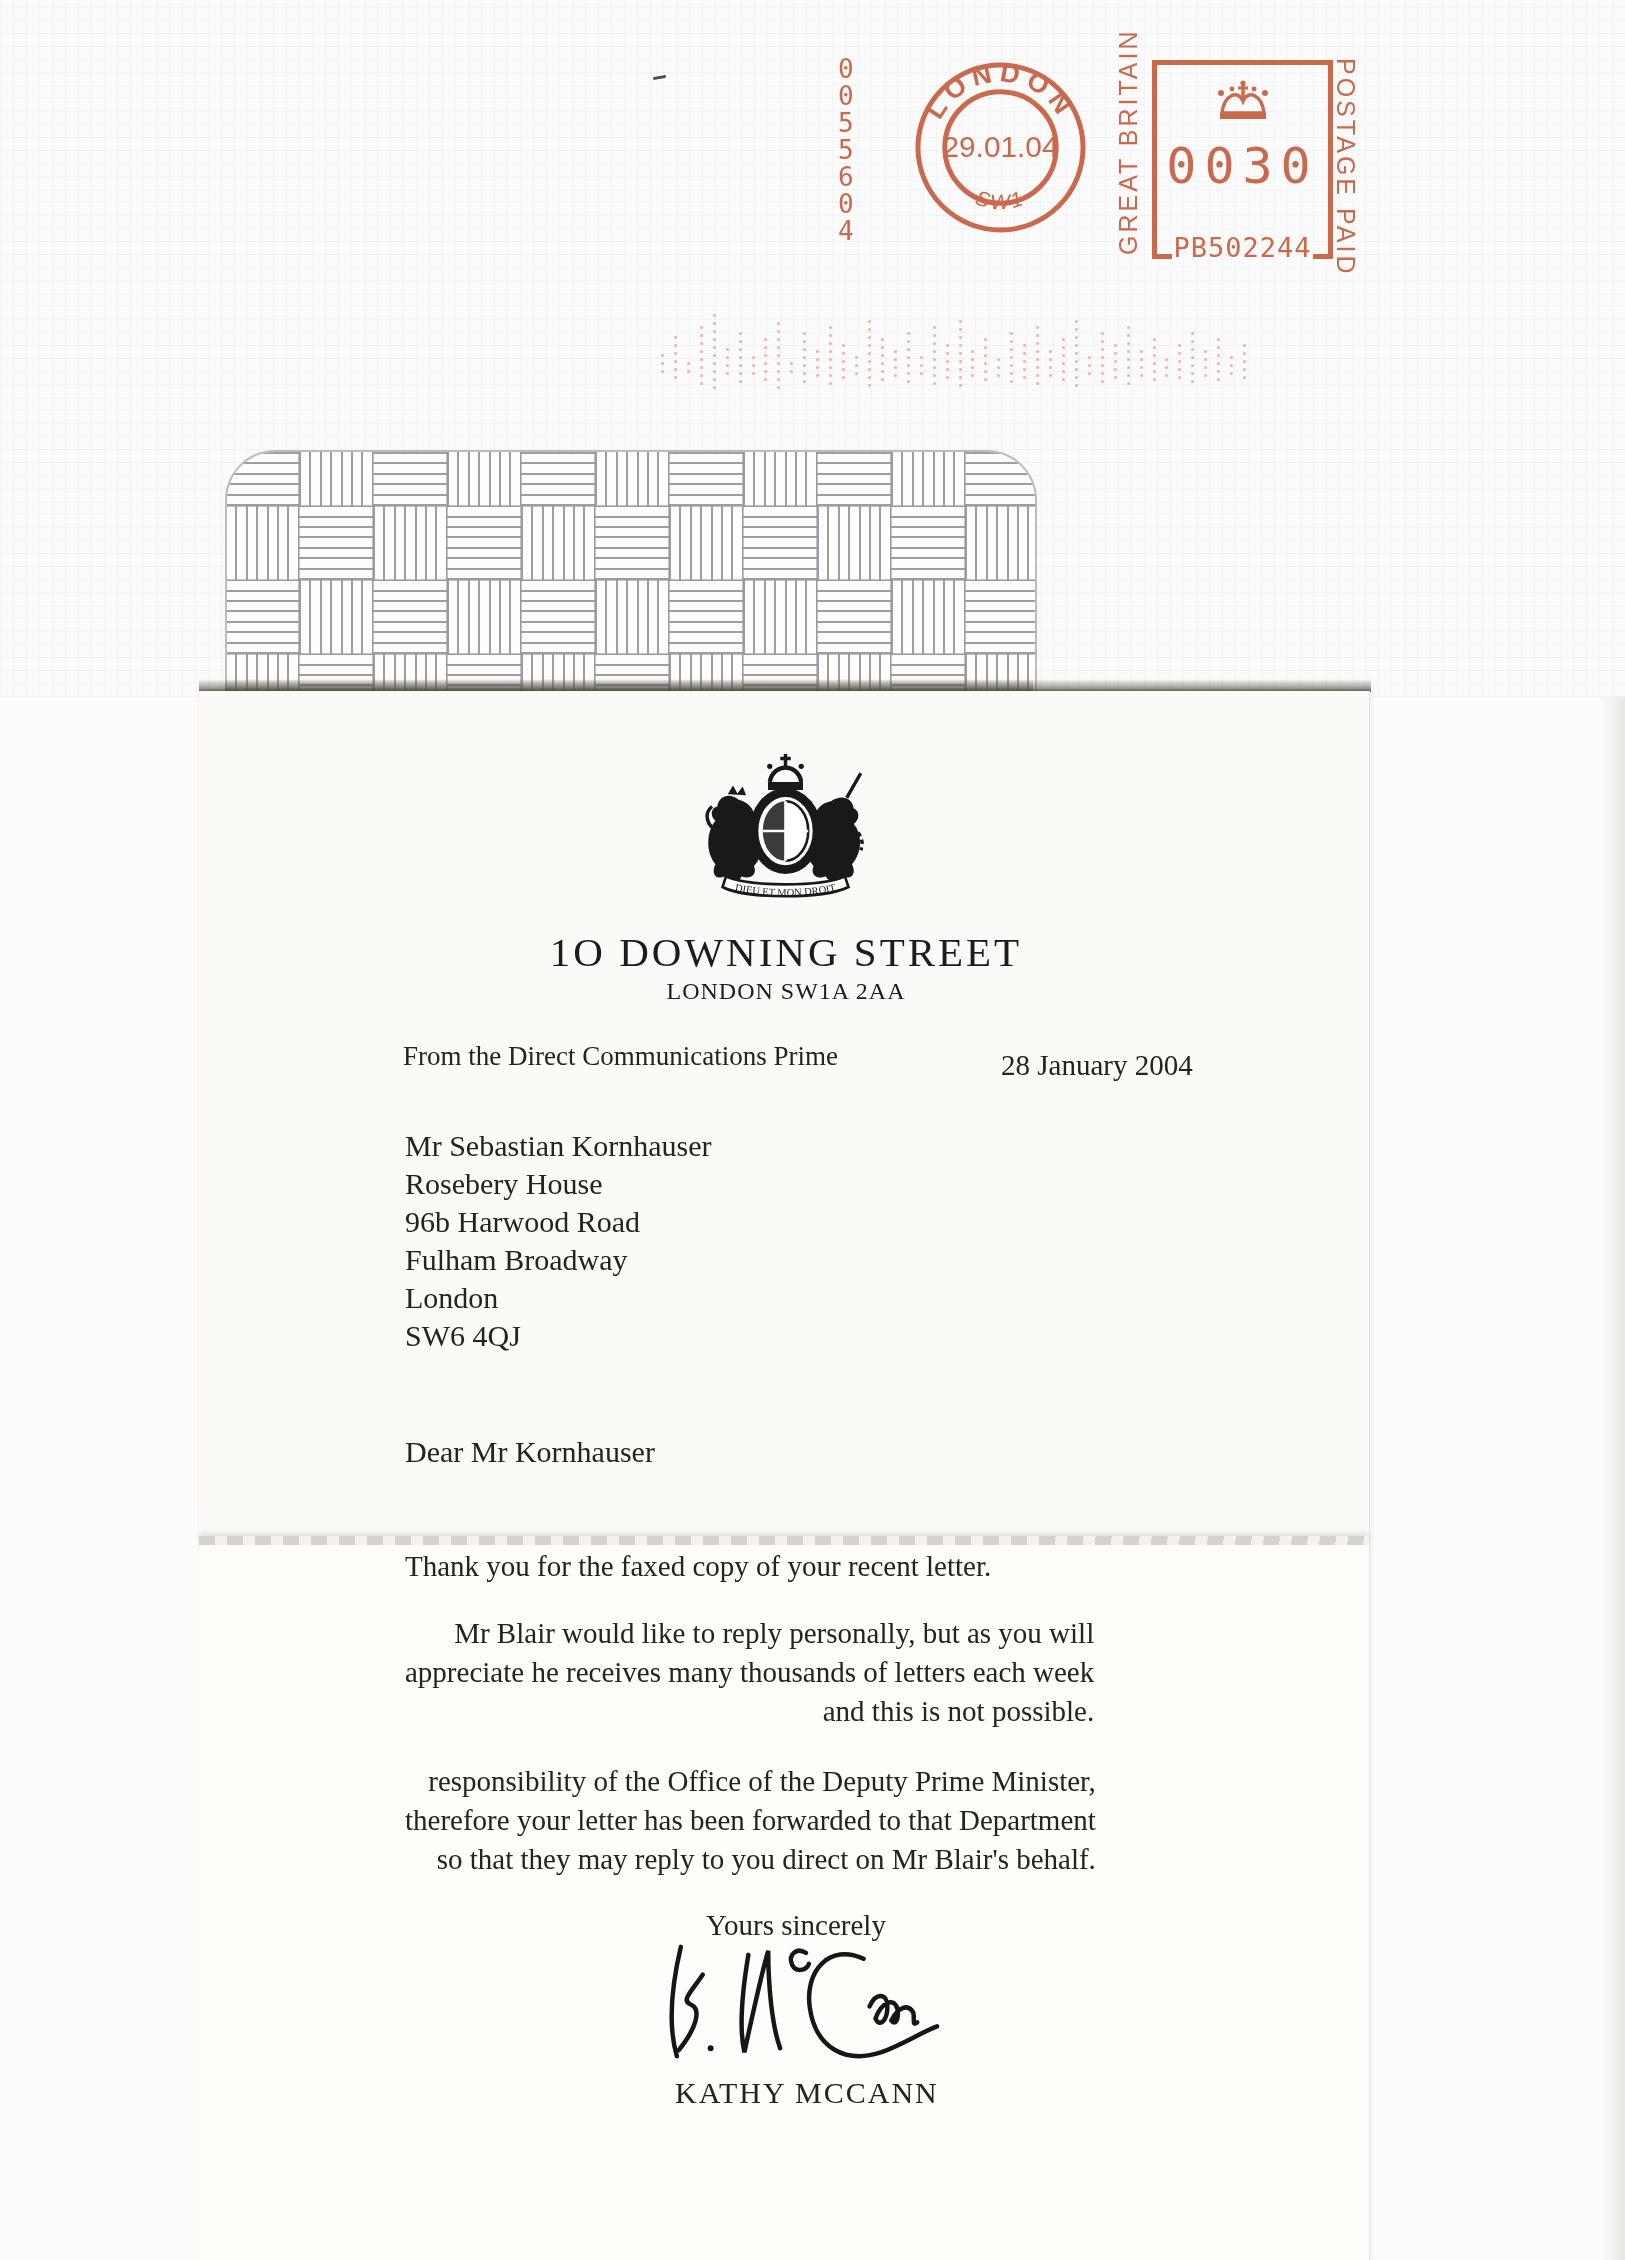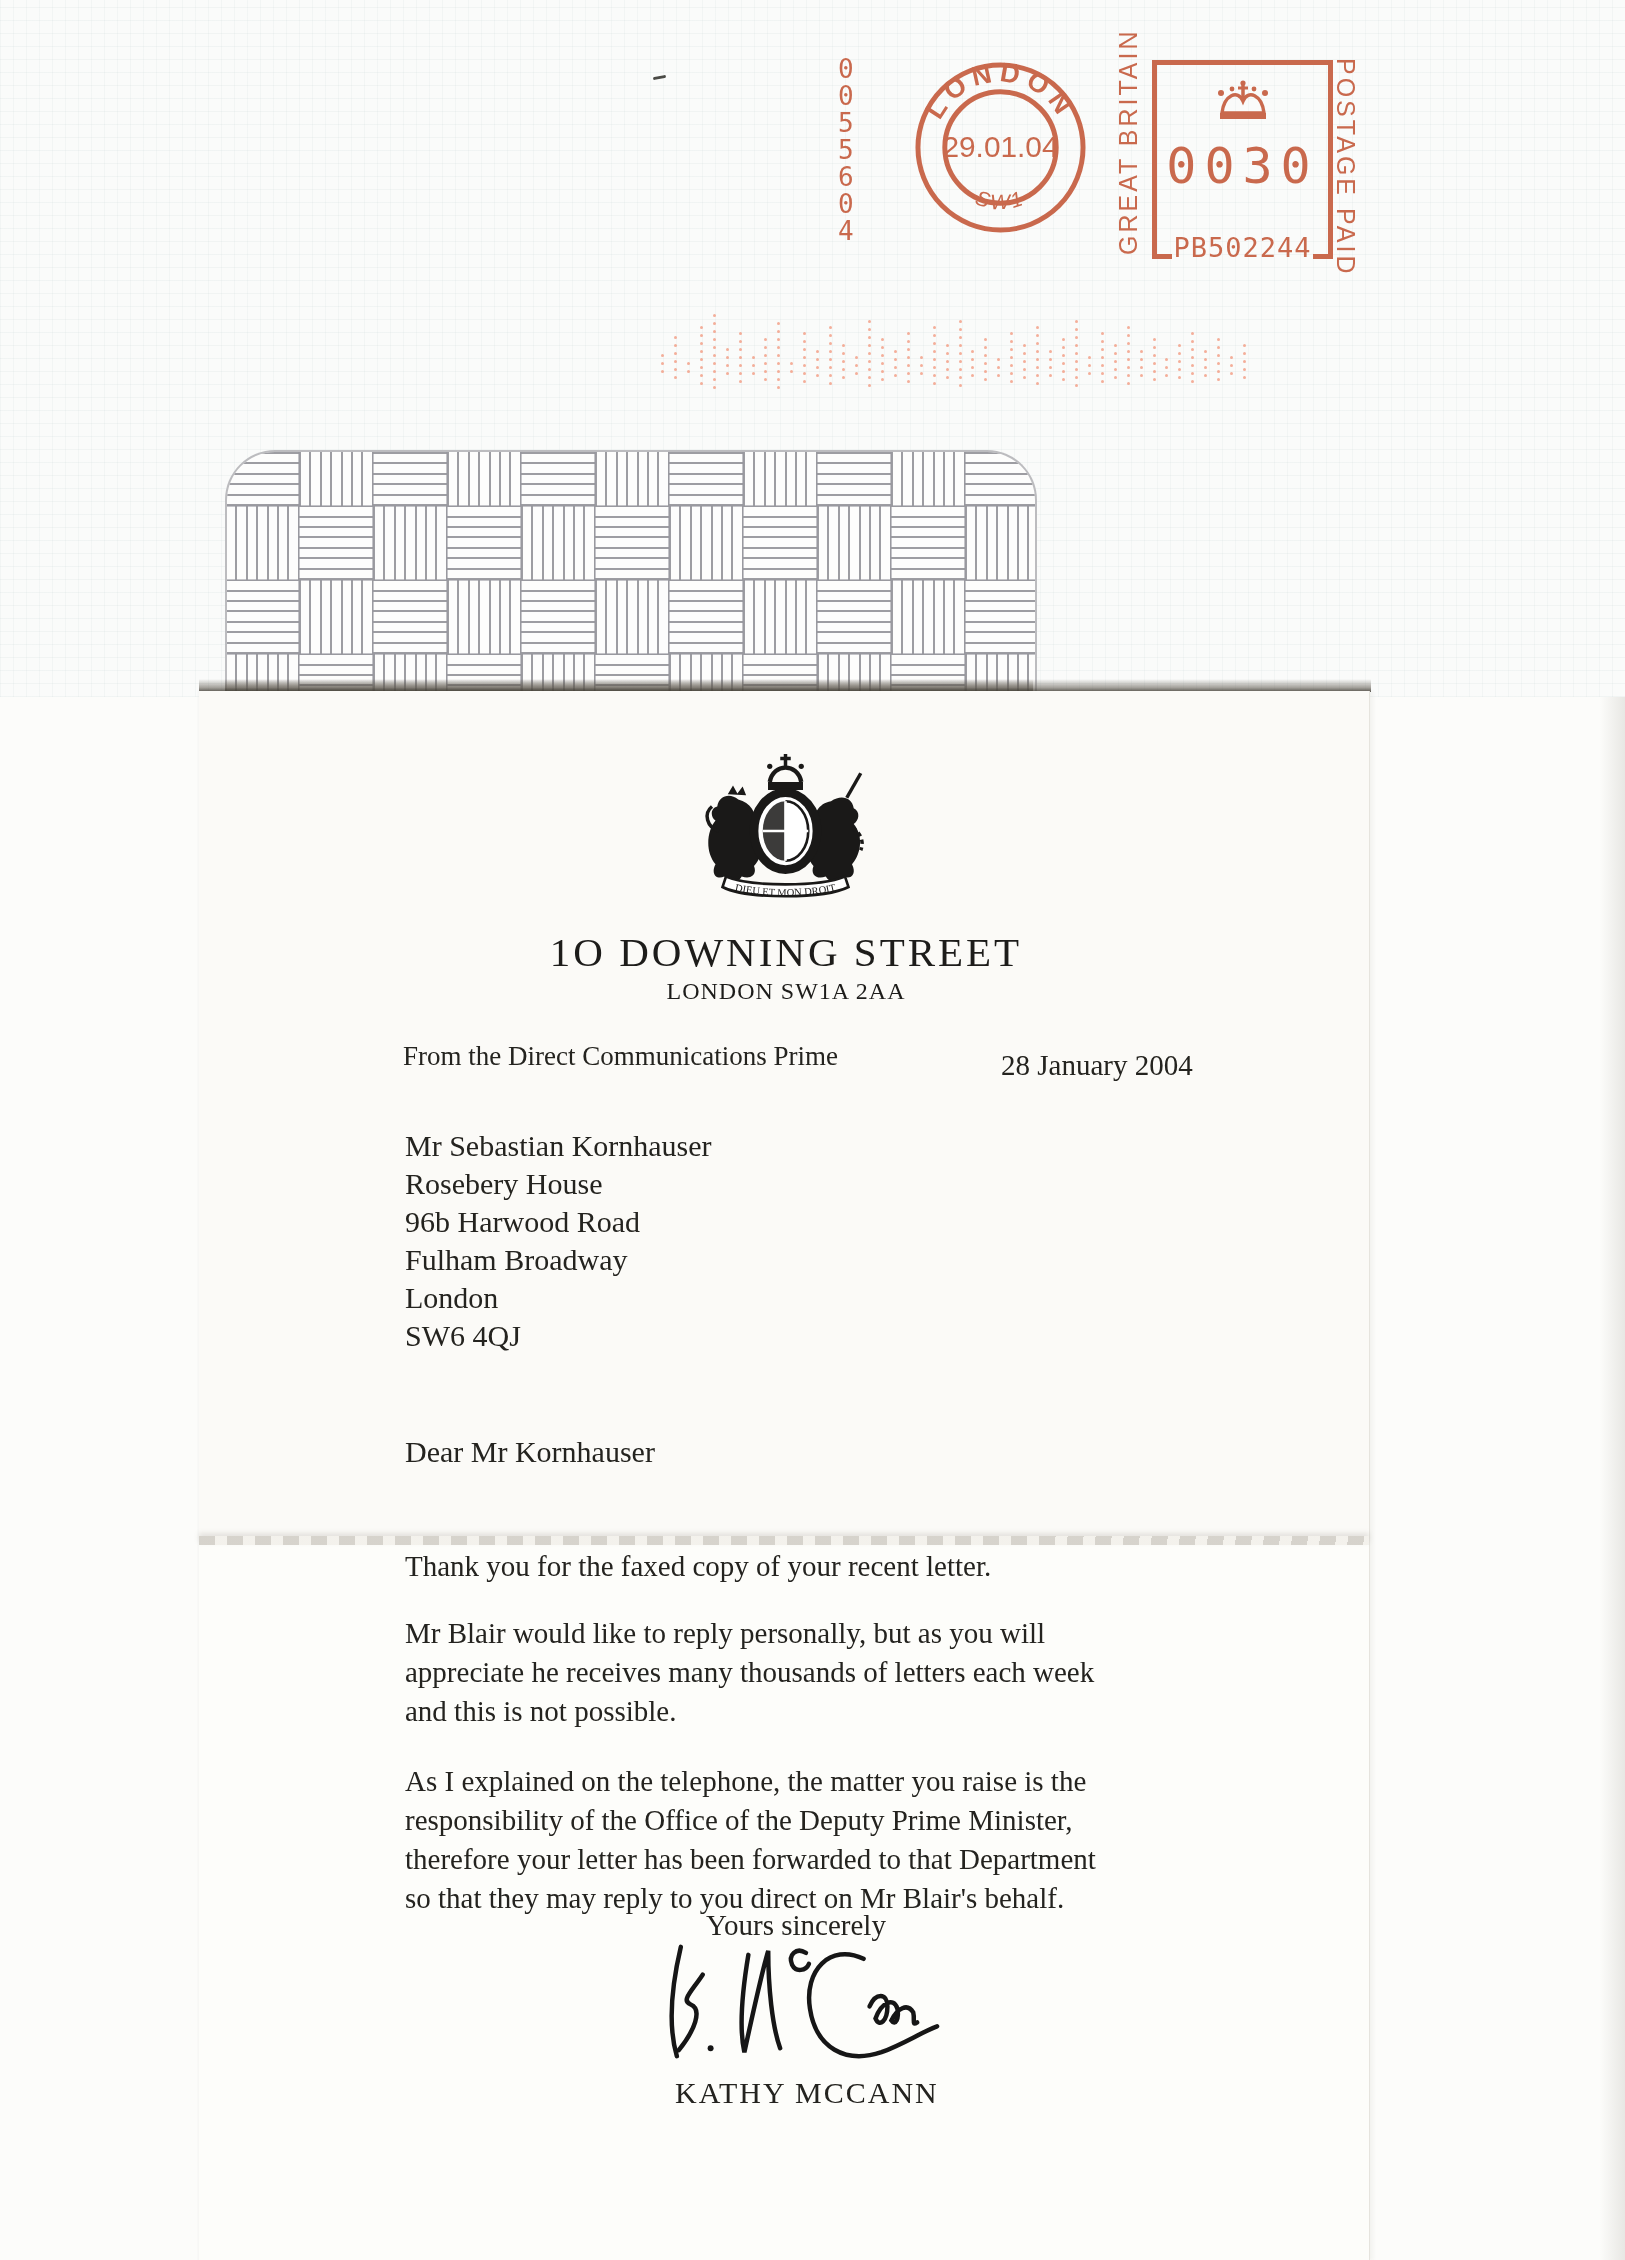--- a/index.html
+++ b/index.html
@@ -101,21 +101,21 @@
     font-size:41px;letter-spacing:3px;color:#1d1c1a;
   }
   .letterhead-2{
     position:absolute;left:189px;top:287px;width:796px;text-align:center;
     font-size:24px;letter-spacing:1px;color:#1d1c1a;
   }
   .from-line{position:absolute;left:204px;top:350px;font-size:27px;}
   .date-line{position:absolute;left:802px;top:358px;font-size:29px;}
   .recipient{position:absolute;left:206px;top:436px;font-size:30px;line-height:38px;}
   .salutation{position:absolute;left:206px;top:744px;font-size:30px;}
-  .para{position:absolute;left:206px;font-size:29px;line-height:39px;}
+  .para{position:absolute;left:206px;font-size:29px;line-height:39px;text-align:right;}
   .para.p1{top:856px;}
   .para.p2{top:923px;}
   .para.p3{top:1071px;}
   .closing{position:absolute;left:507px;top:1218px;font-size:29px;}
   .signature{position:absolute;left:448px;top:1240px;width:308px;height:149px;}
   .signatory{position:absolute;left:476px;top:1385px;font-size:30px;letter-spacing:2px;}
 </style>
 </head>
 <body>
 
@@ -629,21 +629,20 @@
 
   <div class="para p1">
       <div>Thank you for the faxed copy of your recent letter.</div>
     </div>
   <div class="para p2">
       <div>Mr Blair would like to reply personally, but as you will</div>
       <div>appreciate he receives many thousands of letters each week</div>
       <div>and this is not possible.</div>
     </div>
   <div class="para p3">
-      <div>As I explained on the telephone, the matter you raise is the</div>
       <div>responsibility of the Office of the Deputy Prime Minister,</div>
       <div>therefore your letter has been forwarded to that Department</div>
       <div>so that they may reply to you direct on Mr Blair's behalf.</div>
     </div>
 
   <div class="closing">Yours sincerely</div>
 
   <svg class="signature" viewBox="0 0 310 150">
     <g fill="none" stroke="#161616" stroke-width="4.5" stroke-linecap="round">
       <path d="M34 16 C26 50 20 92 30 126"></path>

